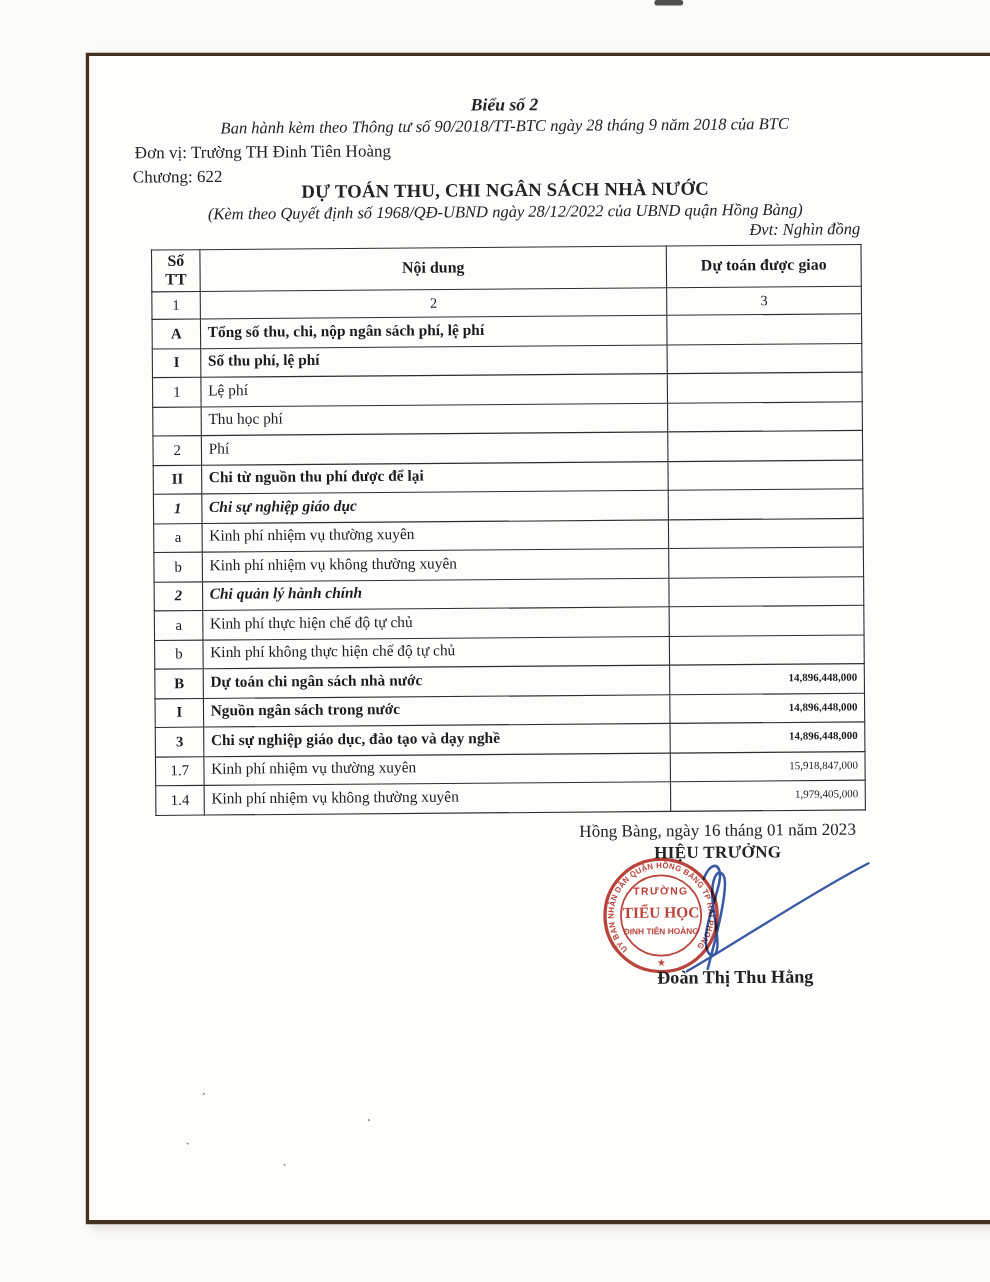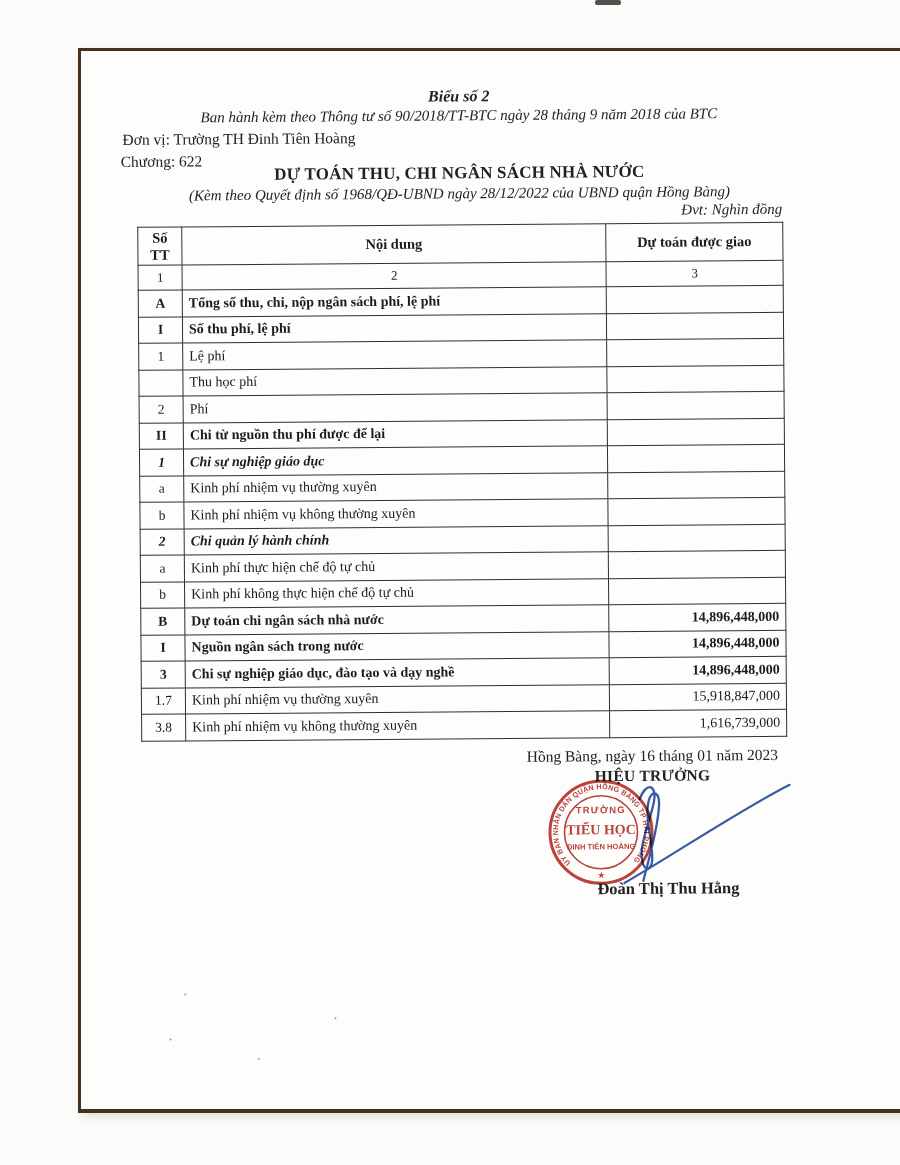--- a/index.html
+++ b/index.html
@@ -38,21 +38,21 @@
   table.budget col.c-label { width:424px; }
   table.budget col.c-val { width:177px; }
   table.budget th, table.budget td {
     border:1.4px solid #2e2e2e; padding:0 6px; overflow:hidden; white-space:nowrap;
   }
   tr.hdr th { height:38px; font-weight:bold; font-size:14.5px; text-align:center; vertical-align:middle; }
   tr.hdr .stt-2l span { display:block; line-height:1.15; }
   tr.colnum td { height:25px; text-align:center; font-size:13px; }
   tr.r td { height:26.5px; vertical-align:middle; }
   td.stt { text-align:center; font-size:13.5px; }
-  td.val { text-align:right; font-size:14px; }
+  td.val { text-align:right; font-size:10px; }
   tr.bold td.lbl, tr.bold td.stt, tr.bold td.val { font-weight:bold; }
   tr.bi td.lbl { font-weight:bold; font-style:italic; }
   tr.bi td.stt { font-style:italic; font-weight:bold; }
 
   .sig-block { position:absolute; left:400px; top:697px; width:340px; text-align:center; }
   .place-date { font-size:15.5px; white-space:nowrap; }
   .role { font-weight:bold; font-size:15.5px; margin-top:2px; letter-spacing:.3px; }
   .signer-name { position:absolute; left:460px; top:829px; width:250px; text-align:center;
                  font-weight:bold; font-size:16.5px; white-space:nowrap; }
 
@@ -170,23 +170,23 @@
           <td class="stt">3</td>
           <td class="lbl">Chi sự nghiệp giáo dục, đào tạo và dạy nghề</td>
           <td class="val">14,896,448,000</td>
         </tr>
         <tr class="r">
           <td class="stt">1.7</td>
           <td class="lbl">Kinh phí nhiệm vụ thường xuyên</td>
           <td class="val">15,918,847,000</td>
         </tr>
         <tr class="r">
-          <td class="stt">3.8</td>
+          <td class="stt">1.4</td>
           <td class="lbl">Kinh phí nhiệm vụ không thường xuyên</td>
-          <td class="val">1,616,739,000</td>
+          <td class="val">1,979,405,000</td>
         </tr>
       </tbody>
     </table>
 
     <div class="sig-block">
       <div class="place-date">Hồng Bàng, ngày 16 tháng 01 năm 2023</div>
       <div class="role">HIỆU TRƯỞNG</div>
     </div>
 
     <svg class="stamp-svg" width="140" height="140" viewBox="0 0 140 140">

